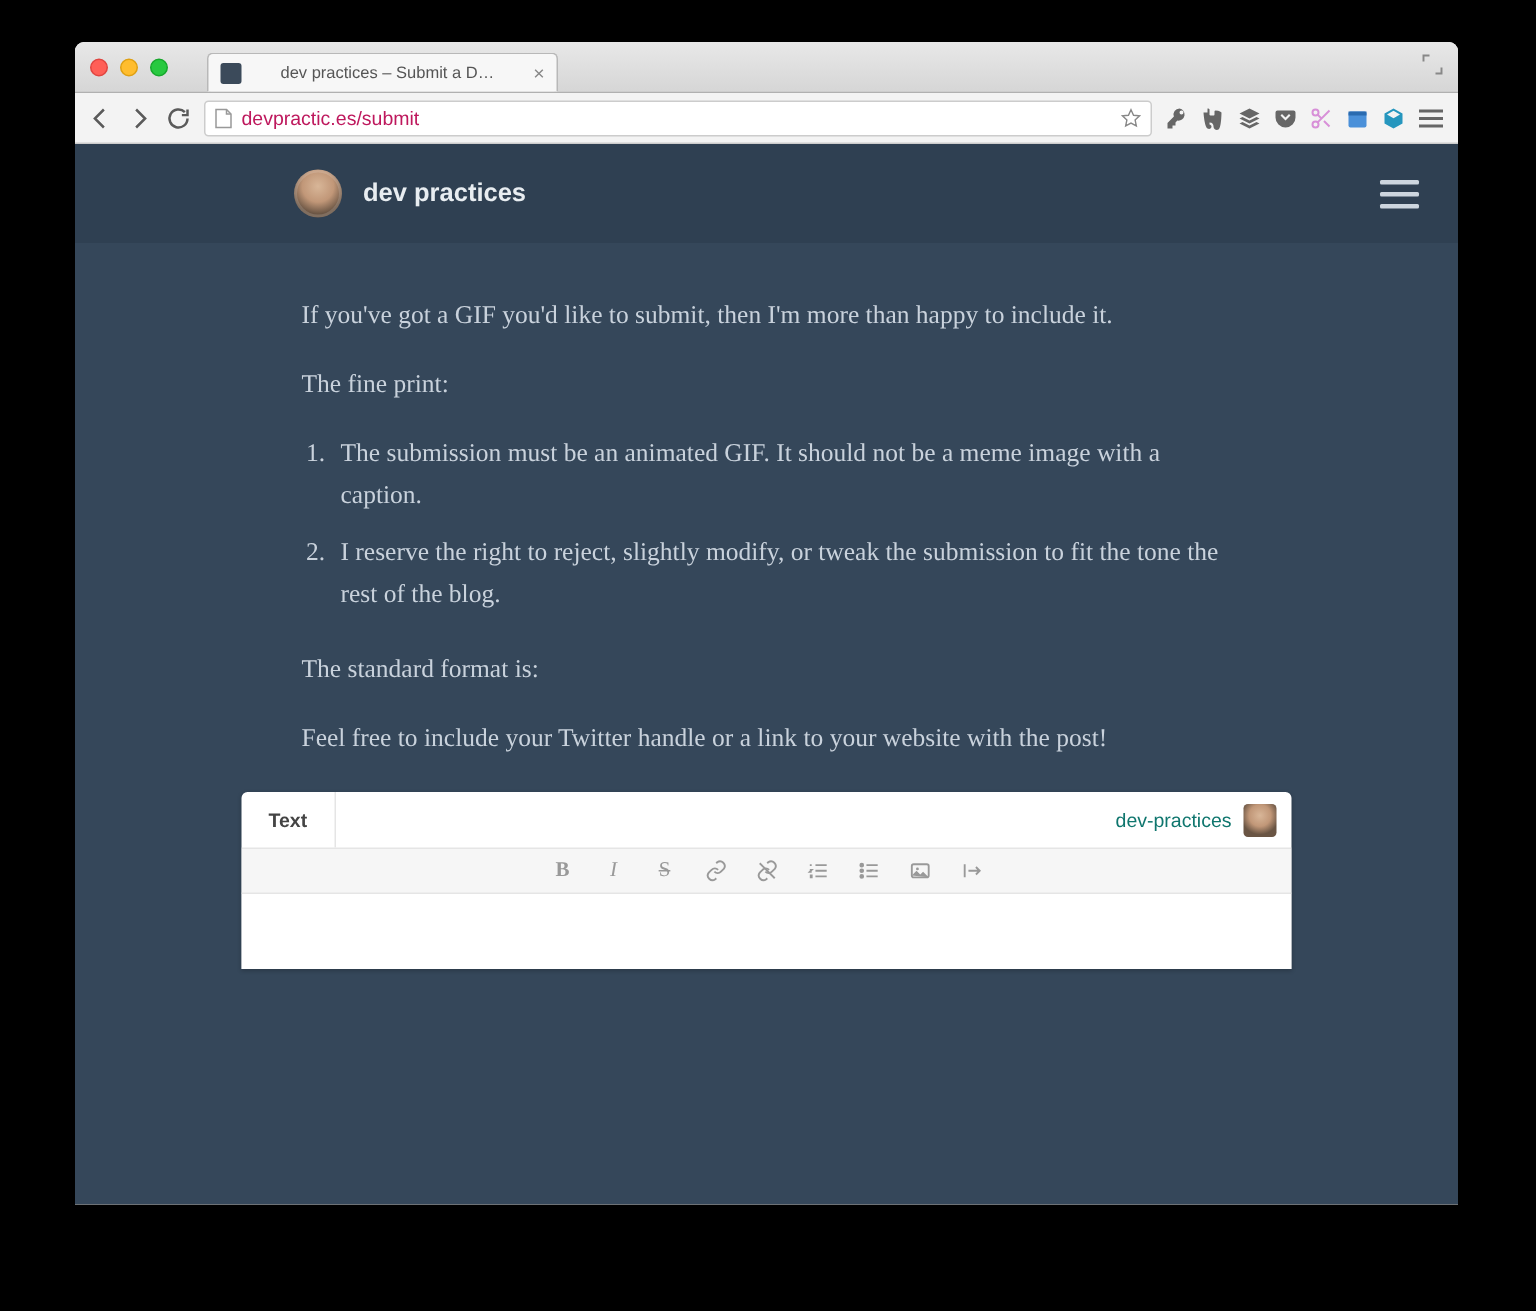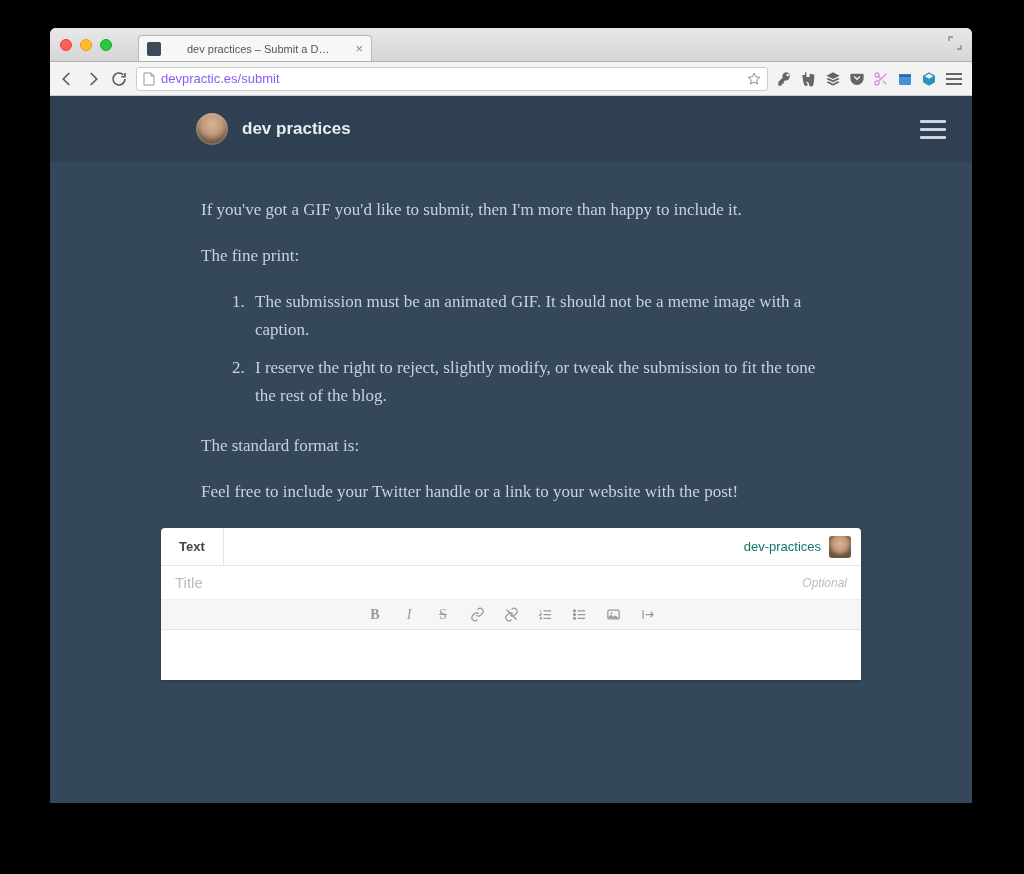--- a/index.html
+++ b/index.html
@@ -78,21 +78,21 @@
     .url-bar {
       flex: 1;
       height: 24px;
       background: #fff;
       border: 1px solid #ccc;
       border-radius: 3px;
       display: flex;
       align-items: center;
       padding: 0 6px;
       font-size: 13px;
-      color: #8b5cf6;
+      color: #be185d;
     }
     .url-bar .page-icon { color: #999; margin-right: 6px; display:flex; }
     .url-bar .page-icon svg { width: 12px; height: 14px; }
     .url-bar .star { margin-left: auto; color: #888; display:flex; }
     .url-bar .star svg { width: 14px; height: 14px; }
     .ext-icons { display: flex; gap: 6px; align-items: center; }
     .ext { width: 18px; height: 18px; display:flex; align-items:center; justify-content:center; color: #666; }
     .ext svg { width: 16px; height: 16px; }
     .hamburger-chrome { display:flex; flex-direction:column; gap:3px; padding: 2px; cursor:pointer;}
     .hamburger-chrome span { display:block; width:16px; height:2px; background:#666; }
@@ -140,21 +140,21 @@
 
     .content {
       width: 620px;
       margin: 34px auto 0;
       color: #c9d2dc;
       font-family: Georgia, 'Times New Roman', serif;
       font-size: 17px;
       line-height: 1.65;
     }
     .content p { margin-bottom: 18px; }
-    .content ol { margin: 14px 0 22px 48px; }
+    .content ol { margin: 14px 0 22px 20px; }
     .content ol li { padding-left: 6px; margin-bottom: 10px; }
     .content ul { margin: 14px 0 22px 36px; list-style: disc; }
     .content ul li { margin-bottom: 8px; }
 
     .editor {
       width: 700px;
       margin: 22px auto 0;
       background: #fff;
       border-radius: 4px 4px 0 0;
       box-shadow: 0 1px 3px rgba(0,0,0,0.2);
@@ -347,24 +347,20 @@
     </div>
 
     <div class="editor">
       <div class="editor-head">
         <div class="editor-tab">Text</div>
         <div class="editor-user">
           <span>dev-practices</span>
           <div class="editor-avatar"></div>
         </div>
       </div>
-      <div class="editor-title-row">
-        <input class="editor-title-input" placeholder="Title" style="">
-        <span class="optional">Optional</span>
-      </div>
       <div class="editor-toolbar">
         <div class="et-btn et-bold">B</div>
         <div class="et-btn et-italic">I</div>
         <div class="et-btn et-strike">S</div>
         <div class="et-btn">
             <svg viewBox="0 0 24 24" fill="none" stroke="currentColor" stroke-width="2">
               <path d="M10 13a5 5 0 0 0 7 0l3-3a5 5 0 0 0-7-7l-1 1"></path>
               <path d="M14 11a5 5 0 0 0-7 0l-3 3a5 5 0 0 0 7 7l1-1"></path>
             </svg>
           </div>

